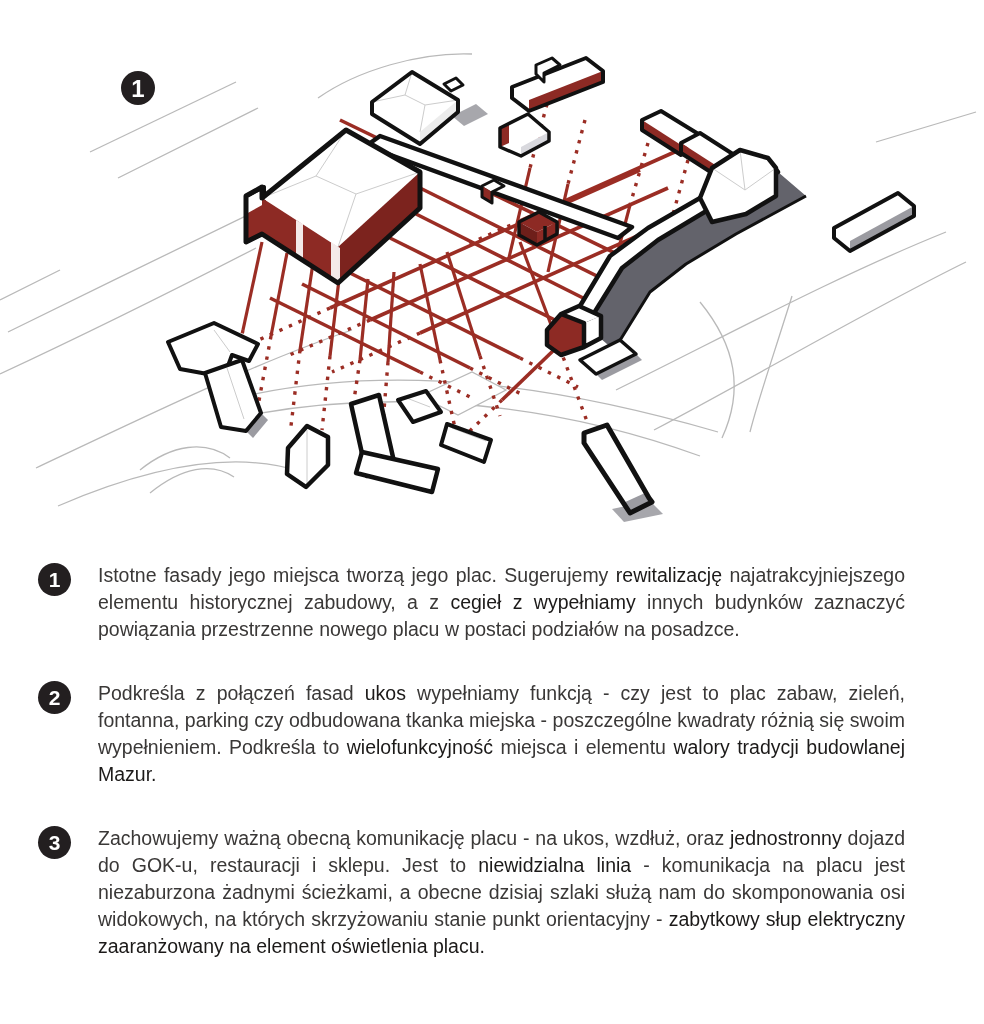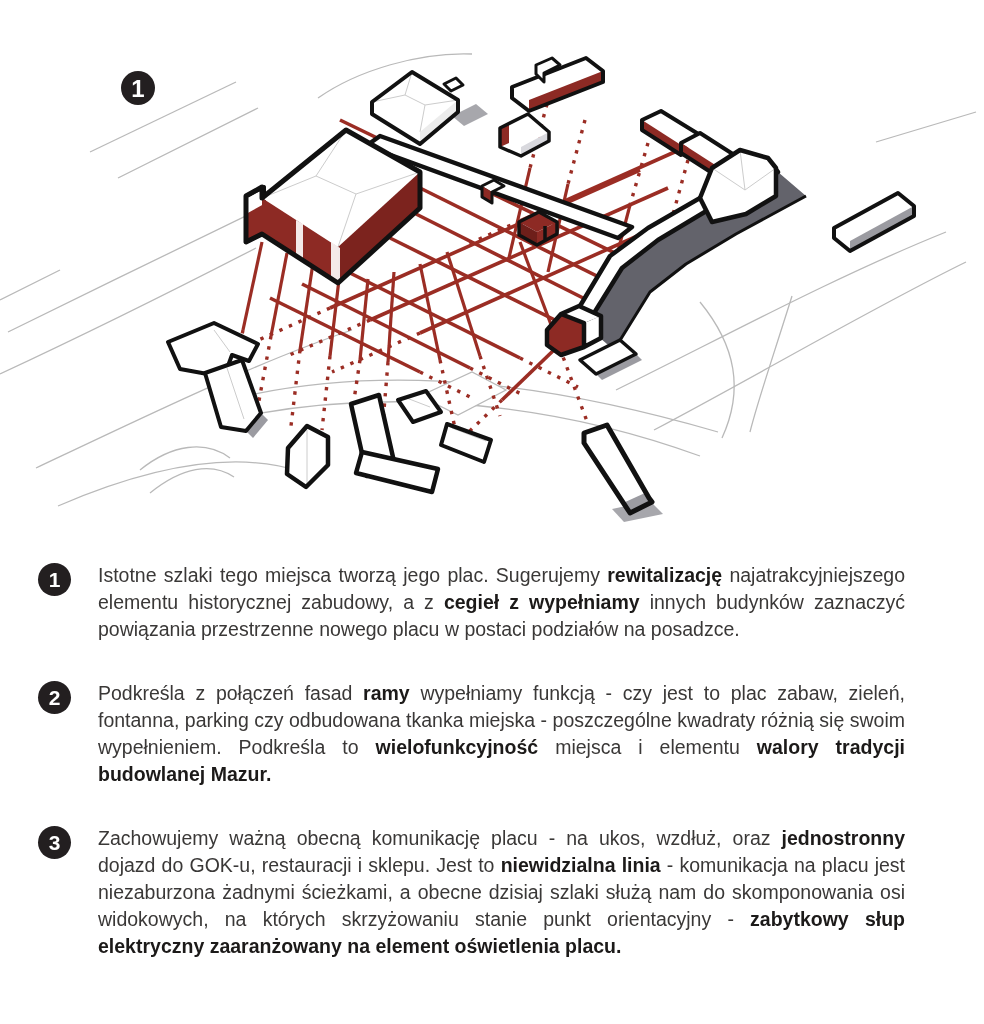--- a/index.html
+++ b/index.html
@@ -32,21 +32,21 @@
   .text-area{position:absolute;left:0;top:540px;width:984px;}
   .section{display:flex;align-items:flex-start;gap:27px;
            padding:0 79px 0 38px;margin:0 0 37px 0;}
   .section:first-child{margin-top:22px;}
   .num-badge{flex:0 0 auto;width:33px;height:33px;border-radius:50%;
              background:var(--badge_bg,#231F20);color:#ffffff;
              display:flex;align-items:center;justify-content:center;
              font-size:21px;font-weight:bold;margin-top:1px;user-select:none;}
   .para{flex:1 1 auto;font-size:19.5px;line-height:27px;
         text-align:justify;color:var(--text_color,#3A3837);margin:0;}
-  .para b{color:var(--bold_color,#1C1A19);font-weight:bold;}
+  .para b{color:var(--bold_color,#1C1A19);font-weight:normal;}
 </style>
 </head>
 <body>
 
 <div class="diagram-wrap">
 <svg width="984" height="540" viewBox="0 0 984 540" xmlns="http://www.w3.org/2000/svg">
 
   <g>
     <path class="road" d="M8,332 C90,292 185,245 262,208"></path>
     <path class="road" d="M0,374 C90,332 190,282 256,248"></path>
@@ -263,26 +263,26 @@
     <circle cx="138" cy="88" r="17" fill="#231F20"></circle>
     <text class="badge-num" x="138" y="96.5">1</text>
   </g>
 </svg>
 </div>
 
 <div class="text-area">
 
   <div class="section">
     <div class="num-badge">1</div>
-    <p class="para"><span>Istotne szlaki tego miejsca tworzą jego plac. Sugerujemy </span><b>rewitalizację</b><span> najatrakcyjniejszego elementu historycznej zabudowy, a z </span><b>cegieł z wypełniamy</b><span> innych budynków zaznaczyć powiązania przestrzenne nowego placu w postaci podziałów na posadzce.</span></p>
+    <p class="para"><span>Istotne fasady jego miejsca tworzą jego plac. Sugerujemy </span><b>rewitalizację</b><span> najatrakcyjniejszego elementu historycznej zabudowy, a z </span><b>cegieł z wypełniamy</b><span> innych budynków zaznaczyć powiązania przestrzenne nowego placu w postaci podziałów na posadzce.</span></p>
   </div>
 
   <div class="section">
     <div class="num-badge">2</div>
-    <p class="para"><span>Podkreśla z połączeń fasad </span><b>ramy</b><span> wypełniamy funkcją - czy jest to plac zabaw, zieleń, fontanna, parking czy odbudowana tkanka miejska - poszczególne kwadraty różnią się swoim wypełnieniem. Podkreśla to </span><b>wielofunkcyjność</b><span> miejsca i elementu </span><b>walory tradycji budowlanej Mazur.</b></p>
+    <p class="para"><span>Podkreśla z połączeń fasad </span><b>ukos</b><span> wypełniamy funkcją - czy jest to plac zabaw, zieleń, fontanna, parking czy odbudowana tkanka miejska - poszczególne kwadraty różnią się swoim wypełnieniem. Podkreśla to </span><b>wielofunkcyjność</b><span> miejsca i elementu </span><b>walory tradycji budowlanej Mazur.</b></p>
   </div>
 
   <div class="section">
     <div class="num-badge">3</div>
     <p class="para"><span>Zachowujemy ważną obecną komunikację placu - na ukos, wzdłuż, oraz </span><b>jednostronny</b><span> dojazd do GOK-u, restauracji i sklepu. Jest to </span><b>niewidzialna linia</b><span> - komunikacja na placu jest niezaburzona żadnymi ścieżkami, a obecne dzisiaj szlaki służą nam do skomponowania osi widokowych, na których skrzyżowaniu stanie punkt orientacyjny - </span><b>zabytkowy słup elektryczny zaaranżowany na element oświetlenia placu.</b></p>
   </div>
 
 </div>
 
 </body></html>

